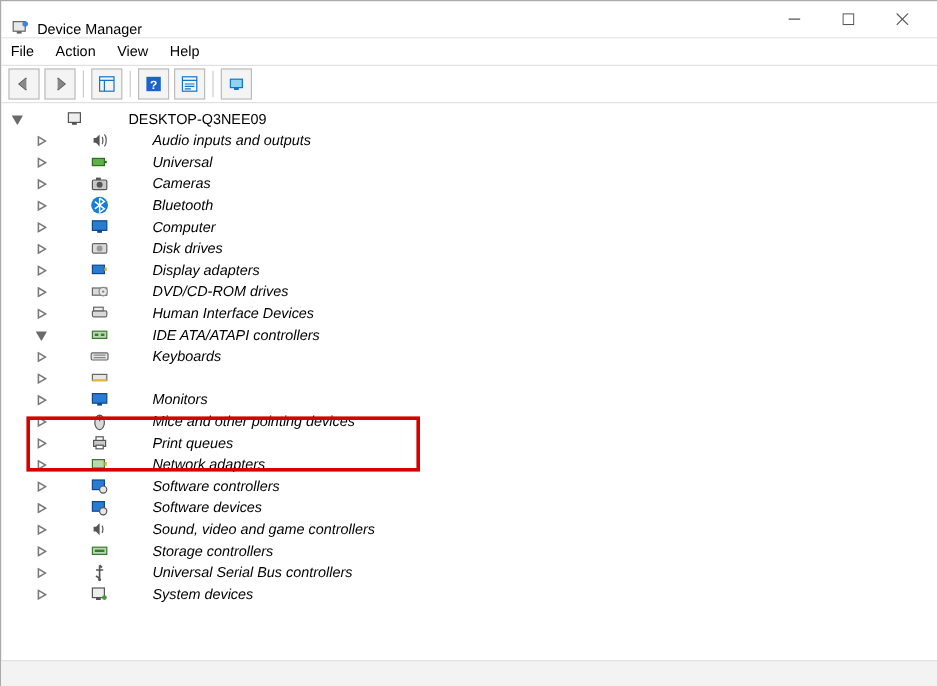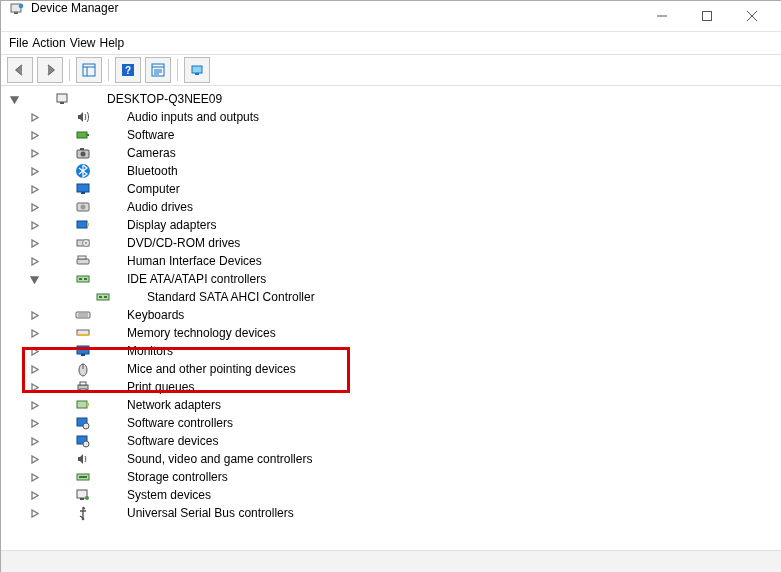--- a/index.html
+++ b/index.html
@@ -1,31 +1,31 @@
 <!DOCTYPE html>
 <html><head>
 <meta charset="utf-8">
 <style>
   html,body{margin:0;padding:0;font-family:"Segoe UI",Tahoma,sans-serif;font-size:12px;color:#000;background:#fff;}
   .window{width:781px;height:572px;border:1px solid #aaa;display:flex;flex-direction:column;position:relative;}
-  .titlebar{height:30px;display:flex;align-items:flex-start;padding:0 8px;border-bottom:1px solid #e5e5e5;}
+  .titlebar{height:30px;display:flex;align-items:flex-end;padding:0 8px;border-bottom:1px solid #e5e5e5;}
   .titlebar .icon{width:16px;height:16px;margin-right:6px;display:flex;align-items:center;justify-content:center;}
   .title-text{flex:0 0 auto;}
   .title-spacer{flex:1;}
   .winbtn{width:45px;height:30px;display:flex;align-items:center;justify-content:center;color:#555;}
   .winbtn svg{width:10px;height:10px;stroke:#555;stroke-width:1;fill:none;}
-  .menubar{height:22px;display:flex;align-items:center;padding:0 6px;}
+  .menubar{height:22px;display:flex;align-items:center;padding:0 6px;gap:14px;}
   .menubar span{padding:1px 2px;}
   .toolbar{height:30px;border-top:1px solid #e0e0e0;border-bottom:1px solid #e0e0e0;display:flex;align-items:center;padding:0 6px;gap:4px;}
   .tbtn{width:24px;height:24px;border:1px solid #bcbcbc;background:#f4f4f4;display:flex;align-items:center;justify-content:center;}
   .tbtn svg{width:14px;height:14px;}
   .sep{width:1px;height:22px;background:#ccc;margin:0 2px;}
   .content{flex:1;overflow:auto;padding:4px 0 4px 6px;position:relative;}
   .tree{list-style:none;margin:0;padding:0;}
-  .tree ul{list-style:none;margin:0;padding:0 0 0 20px;}
+  .tree ul{list-style:none;margin:0;padding:0 0 0 20px;font-style:italic;}
   .row{display:flex;align-items:center;height:18px;padding:0;gap:32px;}
   .chev{width:14px;display:flex;justify-content:center;align-items:center;color:#7a7a7a;}
   .chev svg{width:9px;height:9px;fill:none;stroke:#7a7a7a;stroke-width:1.3;}
   .chev.open svg{fill:#6a6a6a;stroke:#6a6a6a;}
   .ico{width:16px;height:16px;margin:0 4px 0 2px;display:flex;align-items:center;justify-content:center;}
   .lbl{white-space:nowrap;}
   .highlight-box{position:absolute;border:3px solid #d60000;pointer-events:none;}
   .statusbar{height:22px;border-top:1px solid #e0e0e0;background:#f3f3f3;}
 </style>
 </head>
@@ -157,21 +157,21 @@
                   <svg viewBox="0 0 9 9">
                     <path d="M2 1 L8 4.5 L2 8 Z"></path>
                   </svg>
                 </span>
             <span class="ico">
                   <svg viewBox="0 0 16 16">
                     <rect x="2" y="5" width="10" height="6" fill="#5fb04a" stroke="#2e6e20"></rect>
                     <rect x="12" y="7" width="2" height="2" fill="#2e6e20"></rect>
                   </svg>
                 </span>
-            <span class="lbl">Software</span>
+            <span class="lbl">Universal</span>
           </div>
             </li>
           <li>
               <div class="row">
             <span class="chev">
                   <svg viewBox="0 0 9 9">
                     <path d="M2 1 L8 4.5 L2 8 Z"></path>
                   </svg>
                 </span>
             <span class="ico">
@@ -222,21 +222,21 @@
                   <svg viewBox="0 0 9 9">
                     <path d="M2 1 L8 4.5 L2 8 Z"></path>
                   </svg>
                 </span>
             <span class="ico">
                   <svg viewBox="0 0 16 16">
                     <rect x="2" y="4" width="12" height="8" rx="1" fill="#d9d9d9" stroke="#666"></rect>
                     <circle cx="8" cy="8" r="2.5" fill="#999"></circle>
                   </svg>
                 </span>
-            <span class="lbl">Audio drives</span>
+            <span class="lbl">Disk drives</span>
           </div>
             </li>
           <li>
               <div class="row">
             <span class="chev">
                   <svg viewBox="0 0 9 9">
                     <path d="M2 1 L8 4.5 L2 8 Z"></path>
                   </svg>
                 </span>
             <span class="ico">
@@ -291,35 +291,20 @@
                 </span>
               <span class="ico">
                   <svg viewBox="0 0 16 16">
                     <rect x="2" y="5" width="12" height="6" fill="#b8d8b0" stroke="#3a7a30"></rect>
                     <rect x="4" y="7" width="3" height="2" fill="#3a7a30"></rect>
                     <rect x="9" y="7" width="3" height="2" fill="#3a7a30"></rect>
                   </svg>
                 </span>
               <span class="lbl">IDE ATA/ATAPI controllers</span>
             </div>
-            <ul>
-              <li>
-                  <div class="row">
-                <span class="chev"></span>
-                <span class="ico">
-                      <svg viewBox="0 0 16 16">
-                        <rect x="2" y="5" width="12" height="6" fill="#b8d8b0" stroke="#3a7a30"></rect>
-                        <rect x="4" y="7" width="3" height="2" fill="#3a7a30"></rect>
-                        <rect x="9" y="7" width="3" height="2" fill="#3a7a30"></rect>
-                      </svg>
-                    </span>
-                <span class="lbl">Standard SATA AHCI Controller</span>
-              </div>
-                </li>
-            </ul>
           </li>
 
           <li>
               <div class="row">
             <span class="chev">
                   <svg viewBox="0 0 9 9">
                     <path d="M2 1 L8 4.5 L2 8 Z"></path>
                   </svg>
                 </span>
             <span class="ico">
@@ -338,21 +323,20 @@
                   <svg viewBox="0 0 9 9">
                     <path d="M2 1 L8 4.5 L2 8 Z"></path>
                   </svg>
                 </span>
             <span class="ico">
                   <svg viewBox="0 0 16 16">
                     <rect x="2" y="5" width="12" height="5" fill="#e6e6e6" stroke="#666"></rect>
                     <line x1="2" y1="10" x2="14" y2="10" stroke="#e2b83c" stroke-width="2"></line>
                   </svg>
                 </span>
-            <span class="lbl">Memory technology devices</span>
           </div>
             </li>
           <li>
               <div class="row">
             <span class="chev">
                   <svg viewBox="0 0 9 9">
                     <path d="M2 1 L8 4.5 L2 8 Z"></path>
                   </svg>
                 </span>
             <span class="ico">
@@ -479,42 +463,42 @@
             </li>
           <li>
               <div class="row">
             <span class="chev">
                   <svg viewBox="0 0 9 9">
                     <path d="M2 1 L8 4.5 L2 8 Z"></path>
                   </svg>
                 </span>
             <span class="ico">
                   <svg viewBox="0 0 16 16">
+                    <path d="M8 2v11M8 13l-3-2M8 2l2 2M5 6h6" fill="none" stroke="#555" stroke-width="1.4"></path>
+                    <circle cx="8" cy="14" r="1.3" fill="#555"></circle>
+                  </svg>
+                </span>
+            <span class="lbl">Universal Serial Bus controllers</span>
+          </div>
+            </li>
+          <li>
+              <div class="row">
+            <span class="chev">
+                  <svg viewBox="0 0 9 9">
+                    <path d="M2 1 L8 4.5 L2 8 Z"></path>
+                  </svg>
+                </span>
+            <span class="ico">
+                  <svg viewBox="0 0 16 16">
                     <rect x="2" y="3" width="10" height="8" fill="#eee" stroke="#555"></rect>
                     <rect x="5" y="11" width="4" height="2" fill="#555"></rect>
                     <circle cx="12" cy="11" r="2" fill="#4a9440"></circle>
                   </svg>
                 </span>
             <span class="lbl">System devices</span>
-          </div>
-            </li>
-          <li>
-              <div class="row">
-            <span class="chev">
-                  <svg viewBox="0 0 9 9">
-                    <path d="M2 1 L8 4.5 L2 8 Z"></path>
-                  </svg>
-                </span>
-            <span class="ico">
-                  <svg viewBox="0 0 16 16">
-                    <path d="M8 2v11M8 13l-3-2M8 2l2 2M5 6h6" fill="none" stroke="#555" stroke-width="1.4"></path>
-                    <circle cx="8" cy="14" r="1.3" fill="#555"></circle>
-                  </svg>
-                </span>
-            <span class="lbl">Universal Serial Bus controllers</span>
           </div>
             </li>
         </ul>
       </li>
     </ul>
   </div>
 
   <div class="statusbar"></div>
 </div>
 

